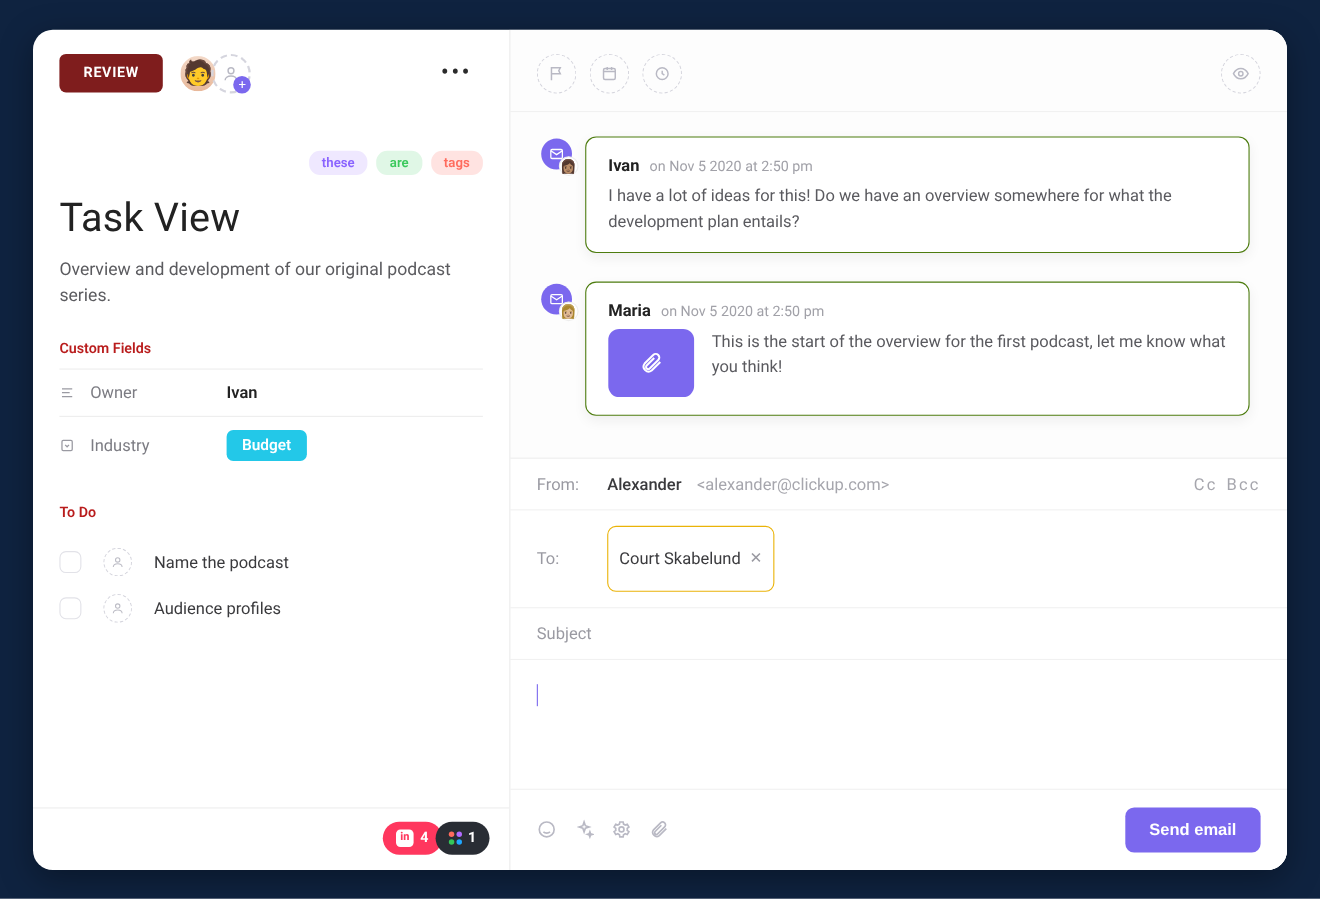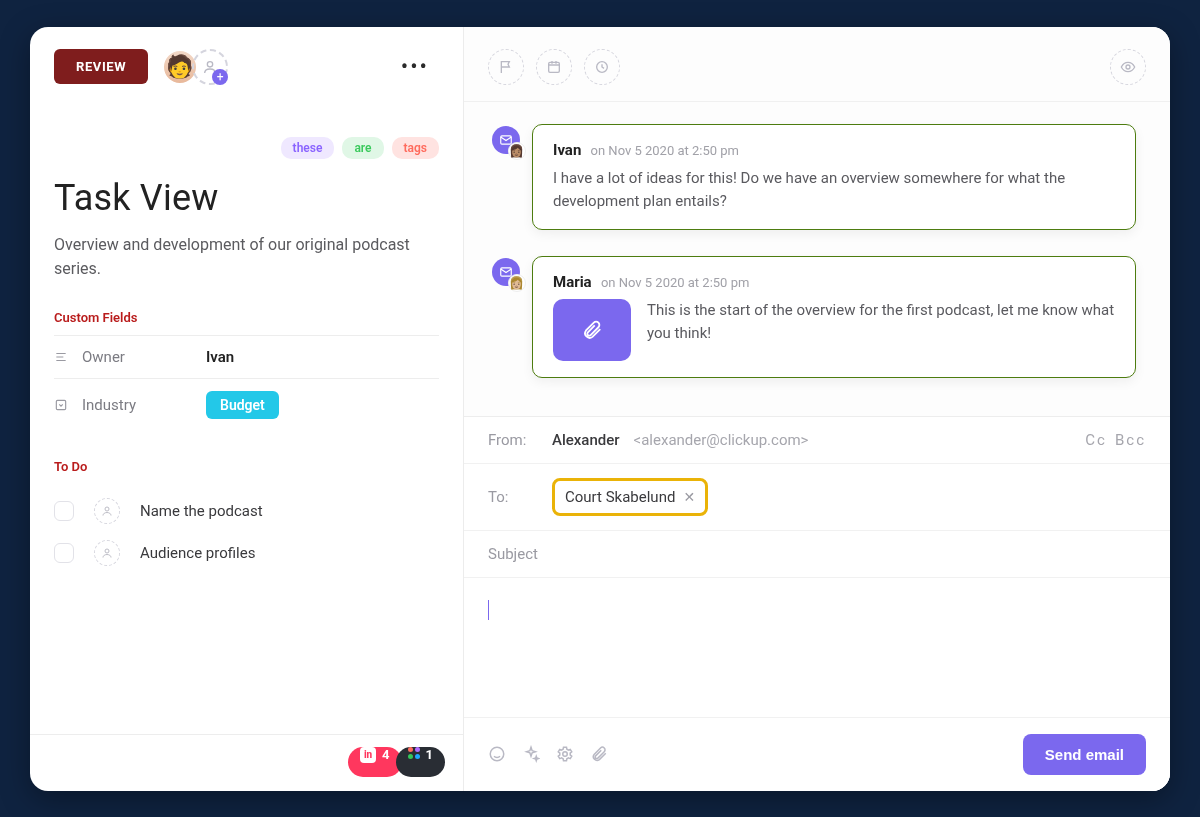--- a/index.html
+++ b/index.html
@@ -180,21 +180,21 @@
   
   .left-footer {
     position:absolute; bottom:14px; left:0; right:0;
     display:flex; justify-content:flex-end; padding-right:18px;
     border-top:1px solid #ededed;
     padding-top:12px;
   }
   .pill-cluster { display:flex; }
   .pill {
     height:30px; border-radius:16px;
-    display:flex; align-items:flex-start; gap:6px;
+    display:flex; align-items:center; gap:6px;
     padding: 0 12px;
     font-size:13px; font-weight:700; color:#fff;
   }
   .pill.pink { background:#ff375e; }
   .pill.dark { background:#292d34; margin-left:-6px; }
   .pill .dot-quad {
     position:relative; width:12px; height:12px;
   }
   .pill .dot-quad span { position:absolute; width:5px; height:5px; border-radius:50%; }
   .pill .dot-quad .a{ background:#ff6b5d; top:0; left:0; }
@@ -256,22 +256,22 @@
     padding: 14px 24px;
     border-bottom:1px solid #f1f1f1;
     font-size:15px;
     gap: 14px;
   }
   .mail-label { color:#9a9aa2; width:50px; }
   .mail-from-name { color:#3a3a3d; font-weight:500; }
   .mail-from-email { color:#a6a6ad; }
   .ccbcc { margin-left:auto; color:#a6a6ad; letter-spacing:2px; display:flex; gap:8px; }
   .chip {
-    border:3px solid #eab308; border-radius:8px;
-    padding: 7px 10px; display:flex; align-items:center; gap:8px;
+    border:1px solid #eab308; border-radius:8px;
+    padding: 20px 10px; display:flex; align-items:center; gap:8px;
     color:#3a3a3d; font-size:15px;
   }
   .chip .x { color:#9a9aa2; font-size:14px; }
   .subject-row { color:#9a9aa2; }
   .editor {
     padding: 20px 24px; flex:1;
     color:#9a9aa2; font-size:16px;
     position: relative;
   }
   .editor .caret {

